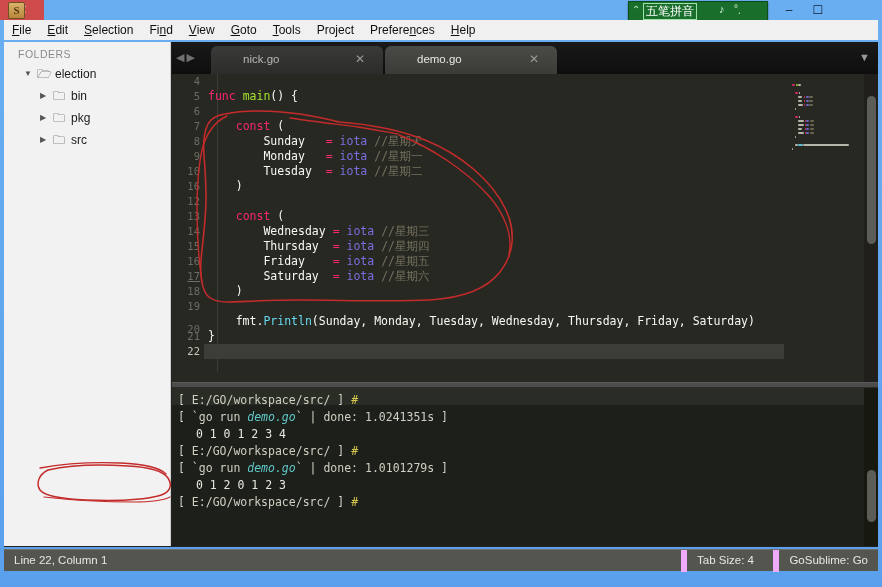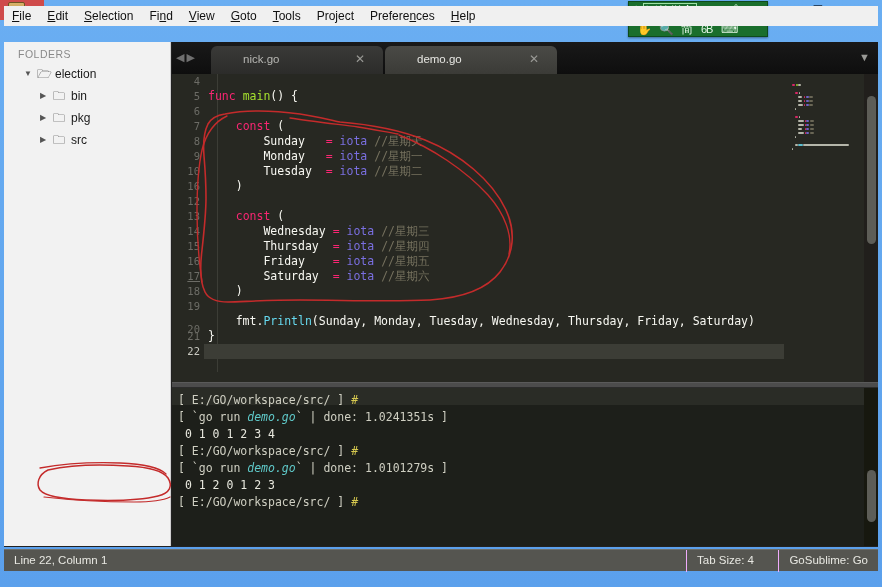--- a/index.html
+++ b/index.html
@@ -71,21 +71,21 @@
     line-height:18px;
   }
   #ime-hand { left:8px; }
   #ime-search { left:30px; }
   #ime-jian { left:52px; font-family:"DejaVu Sans", sans-serif; }
   #ime-6b { left:72px; font-size:11px; letter-spacing:-1px; }
   #ime-kbd { left:92px; font-size:12px; }
 
   
   #menubar {
-    position:absolute; left:4px; top:6px; width:874px; height:20px;
+    position:absolute; left:4px; top:20px; width:874px; height:20px;
     background:#f0f0f0;
   }
   .menu-item {
     float:left; font-size:12px; color:#101010;
     padding:3px 8px 0 8px; height:20px; line-height:15px;
     font-family:"Liberation Sans", sans-serif; cursor:default;
   }
   .menu-item u { text-decoration:underline; }
 
   
@@ -232,21 +232,21 @@
     position:absolute; left:6px; top:4px; width:660px;
     font-family:"DejaVu Sans Mono", monospace;
     font-size:11.5px; line-height:17px; white-space:pre;
   }
   .tl { position:absolute; left:0; height:17px; }
   .t-brk { color:#cfcfc2; }
   .t-path{ color:#cfcfc2; }
   .t-hash{ color:#d7c94f; }
   .t-cmd { color:#cfcfc2; }
   .t-file{ color:#5fc9c9; font-style:italic; }
-  .t-out { color:#e8e8de; }
+  .t-out { color:#e8e8de;margin-left:11px; }
   #console-first-hl {
     position:absolute; left:0; top:0; width:706px; height:17px;
     background:#2a2c26;
   }
   #cvscroll {
     position:absolute; left:692px; top:0; width:14px; height:158px;
     background:#17180f;
   }
   #cvscroll-thumb {
     position:absolute; left:3px; top:82px; width:9px; height:52px;
@@ -256,21 +256,21 @@
   
   #statusbar {
     position:absolute; left:4px; top:549px; width:874px; height:22px;
     background:#555550; border-top:1px solid #6e6e68;
     color:#e8e8e2; font-size:11.5px;
     font-family:"Liberation Sans", sans-serif;
   }
   #sb-left { position:absolute; left:10px; top:4px; }
   .sb-cell {
     position:absolute; top:0; height:22px; line-height:21px;
-    border-left:1px solid #f0abfc; padding:0 10px;
+    border-left:6px solid #f0abfc; padding:0 10px;
   }
   #sb-tab { right:114px; }
   #sb-go  { right:0px; }
 
   
   #annot {
     position:absolute; left:0; top:0; width:882px; height:587px;
     pointer-events:none;
   }
 </style>

